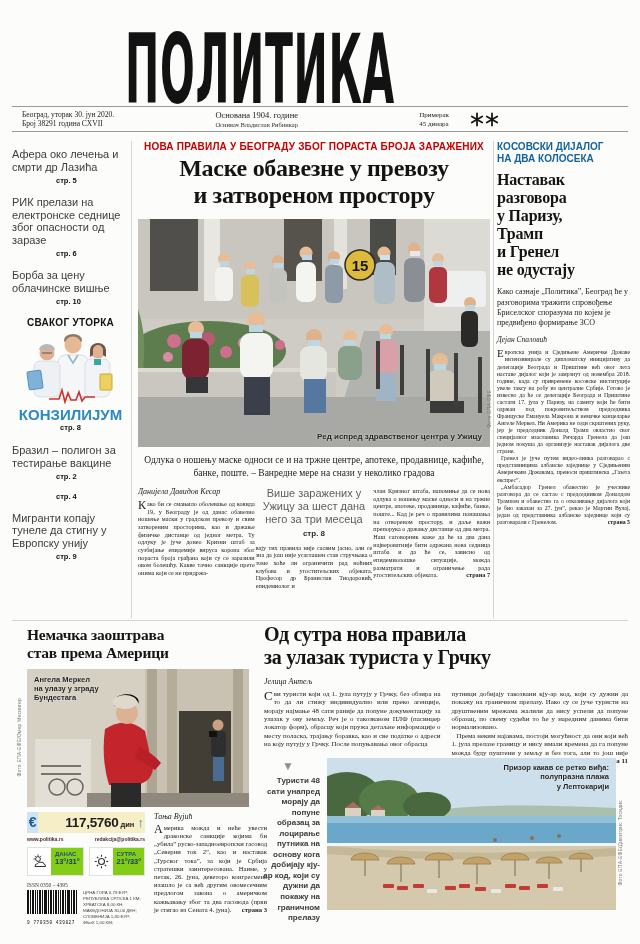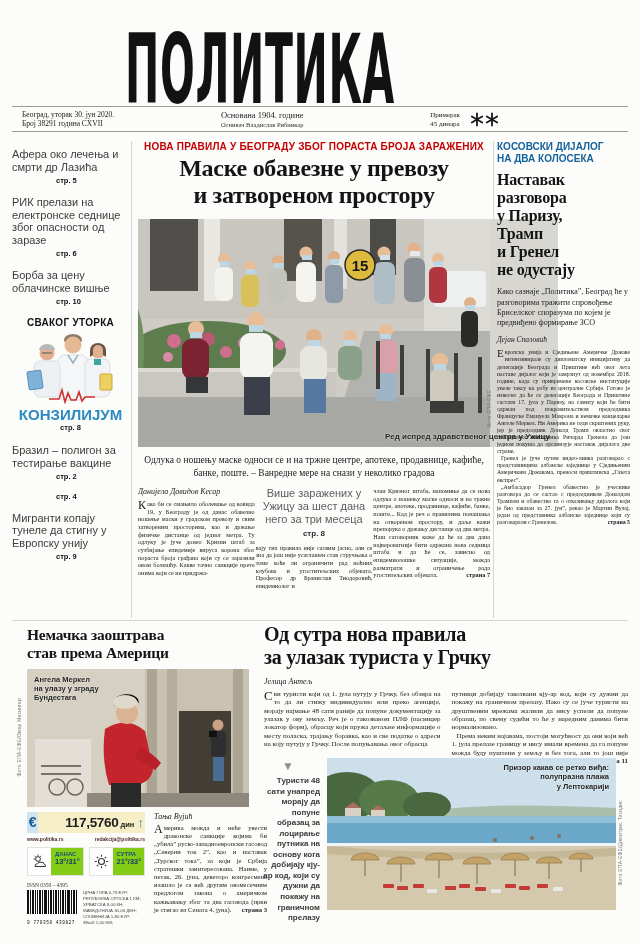--- a/index.html
+++ b/index.html
@@ -11,21 +11,21 @@
   .masthead { position:absolute; top:22px; left:0; width:520px; text-align:center;
               font-family:"DejaVu Sans", sans-serif; font-weight:900; font-size:64px; line-height:1;
               color:#121212; transform:scale(0.64,1.5); transform-origin:50% 0; letter-spacing:1px; }
   .rule { position:absolute; left:12px; right:12px; height:1px; background:#9a9a98; }
   .rule-a { top:106px; } .rule-b { top:131px; }
   .dateline { position:absolute; top:110px; left:22px; width:478px; display:flex;
               justify-content:space-between; font-size:7.5px; line-height:1.25; color:#222; }
   .dl-center { text-align:center; }
   .dl-center .l1 { font-size:8.5px; }
   .dl-center .l2 { font-size:6.5px; color:#333; }
-  .dl-right { display:flex; gap:10px; align-items:center; font-size:7px;margin-left:20px; }
+  .dl-right { display:flex; gap:21px; align-items:center; font-size:7px;margin-left:20px; }
   .stars { margin-top:2px; }
 
   
   .vdiv { position:absolute; width:1px; background:#d4d4d0; }
   .vdiv1 { left:131px; top:141px; height:477px; }
   .vdiv2 { left:493px; top:141px; height:477px; }
   .hdiv  { position:absolute; top:620px; left:12px; width:616px; height:1px; background:#d4d4d0; }
 
   
   .sidebar { position:absolute; left:12px; top:148px; width:117px; }
@@ -36,21 +36,21 @@
   .promo-top { font-size:10px; font-weight:bold; color:#111; letter-spacing:.3px; }
   .promo-title { font-size:15px; font-weight:bold; color:#2b8ac2; margin-top:-2px; }
   .promo-page { font-size:7.5px; font-weight:bold; color:#111; }
 
   
   .main { position:absolute; left:138px; top:141px; width:352px; }
   .kicker { text-align:center; font-family:"Liberation Sans", sans-serif; font-weight:bold;
             font-size:10px; color:#c40000; letter-spacing:.2px; }
   .headline1 { text-align:center; font-weight:bold; font-size:24px; line-height:1.13;
                color:#141414; letter-spacing:-.3px; margin-top:3px; }
-  .photo { position:relative; margin-top:10px; width:420px; height:228px; background:#d8d6d0; overflow:hidden; }
+  .photo { position:relative; margin-top:10px; width:352px; height:228px; background:#d8d6d0; overflow:hidden; }
   .photo svg { display:block; }
   .pcap { position:absolute; font-family:"Liberation Sans", sans-serif; font-weight:bold;
           color:#1f1f1f; text-shadow:0 0 2px rgba(255,255,255,.85); }
   .pcap-uzice { right:8px; bottom:6px; font-size:8px; }
   .deck { margin-top:7px; text-align:center; font-size:9.5px; line-height:1.3; color:#1a1a1a; }
   .cols { display:flex; gap:1px; margin-top:8px; height:103px; overflow:hidden; }
   .col { flex:1; font-size:6.2px; line-height:1.24; text-align:justify; color:#222; }
   .byline { font-style:italic; font-size:8px; margin-bottom:3px; color:#1a1a1a; }
   .dc { float:left; font-size:12px; line-height:10px; padding-right:1px; }
   .pgref { float:right; font-weight:bold; }

